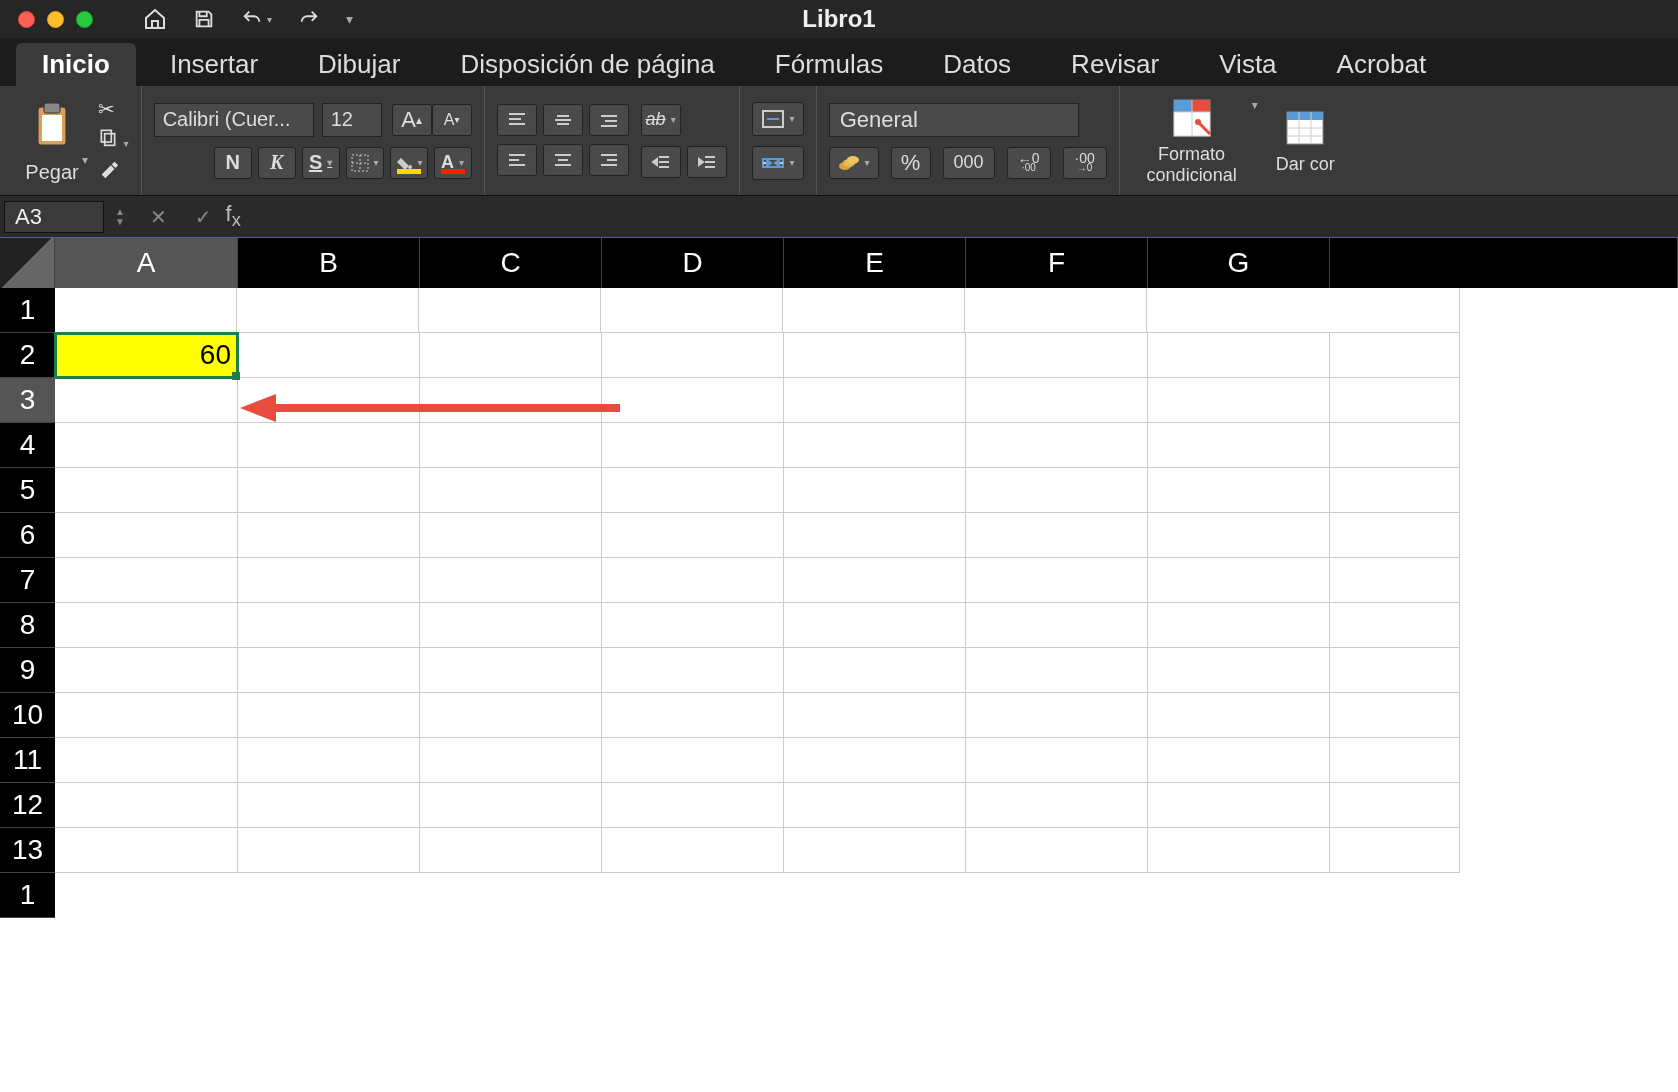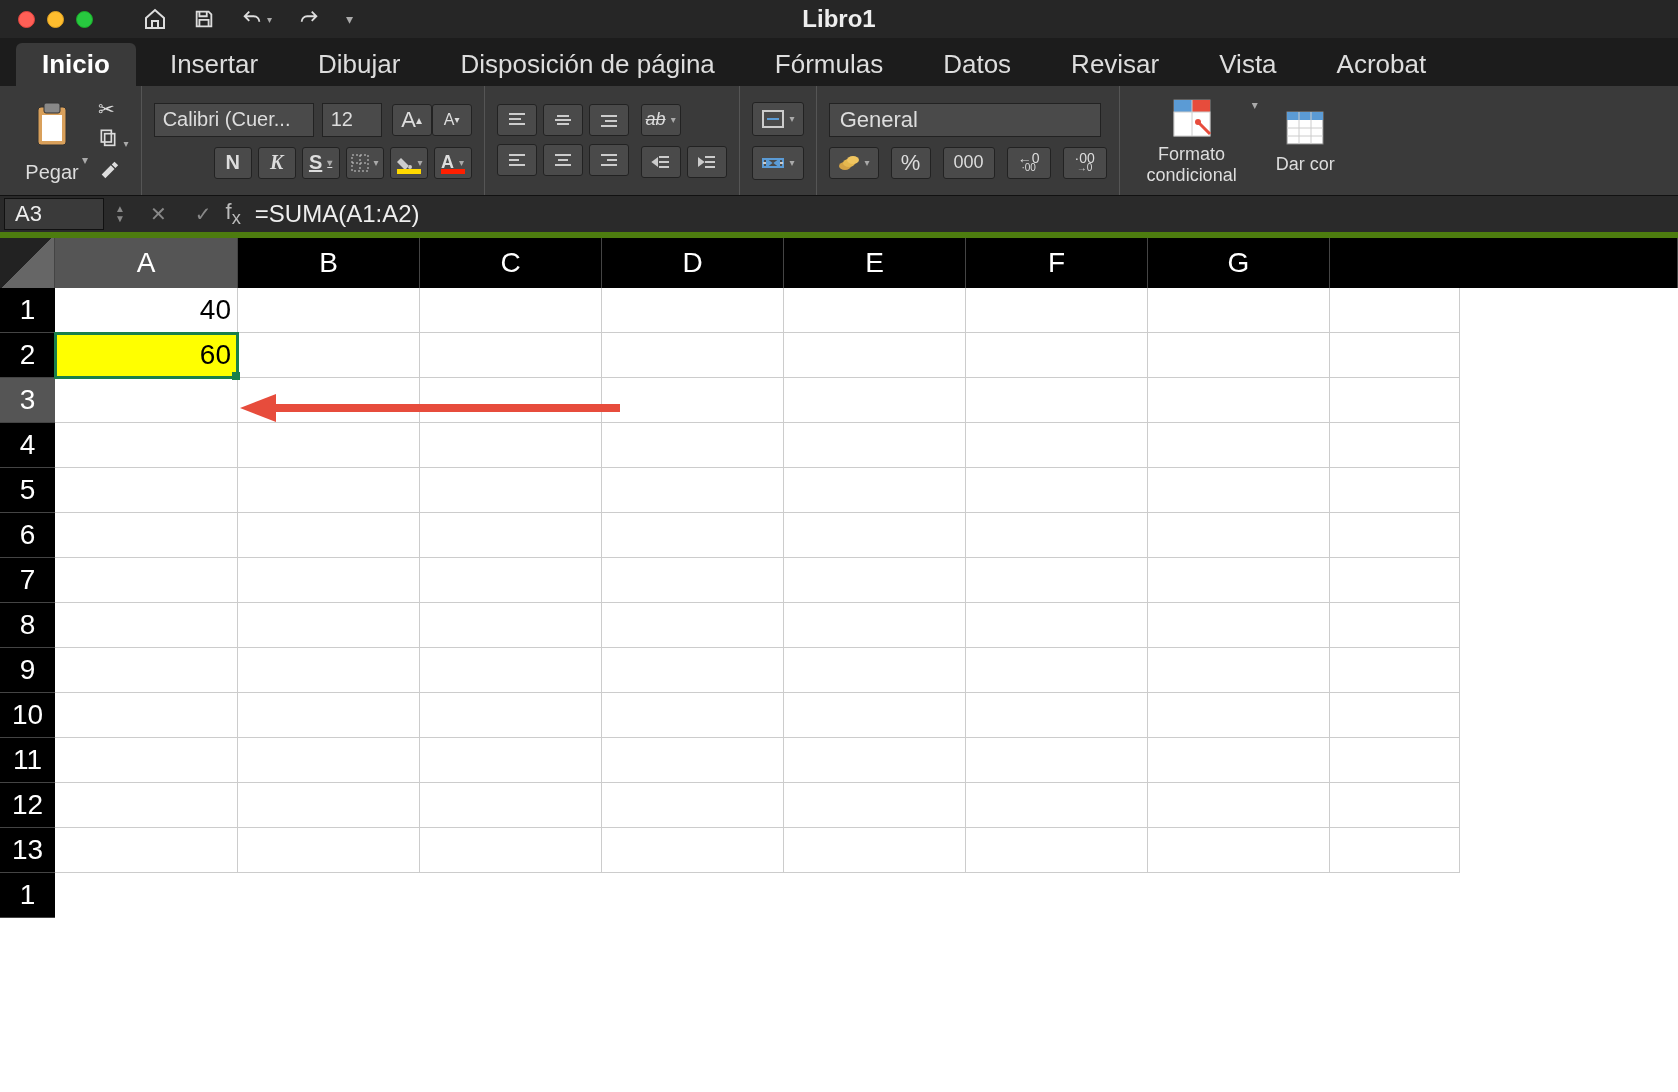--- a/index.html
+++ b/index.html
@@ -46,28 +46,28 @@
   .fillcolor { position:relative; width:38px; height:32px;}
   .fillcolor .bar { position:absolute; bottom:4px; left:6px; right:6px; height:5px; background:#ffd900;}
   .fontcolor .bar { background:#ff1f00;}
   .bigA { font-size:22px; color:#ddd;}
   .smallA { font-size:16px; color:#ddd;}
   
   .align-grid { display:grid; grid-template-columns:repeat(3,40px); grid-template-rows:repeat(2,34px); gap:6px;}
   
   .merge-col { display:flex; flex-direction:column; gap:10px; align-items:center;}
   
-  .numfmt-select { width:272px; height:34px; background:#4a4a4a; border:1px solid #222; color:#ddd; font-size:22px; padding:0 10px; display:flex; align-items:center; justify-content:space-between; cursor:pointer;}
+  .numfmt-select { width:250px; height:34px; background:#4a4a4a; border:1px solid #222; color:#ddd; font-size:22px; padding:0 10px; display:flex; align-items:center; justify-content:space-between; cursor:pointer;}
   .numfmt-row2 { display:flex; gap:12px; margin-top:10px; align-items:center;}
   
   .big-btn { display:flex; flex-direction:column; align-items:center; gap:4px; color:#ddd; font-size:18px; cursor:pointer; padding:0 10px;}
   .big-btn svg { width:44px; height:44px;}
 
   
-  .formula-bar { height: 42px; background: #2a2a2a; display: flex; align-items: center; border-bottom: 6px solid #4d7c0f;}
+  .formula-bar { height: 42px; background: #2a2a2a; display: flex; align-items: center; border-bottom: 1px solid #4d7c0f;}
   .name-box { width:100px; height:32px; background:#3a3a3a; color:#eee; font-size:22px; display:flex; align-items:center; padding:0 10px; margin-left:4px; border:1px solid #111;}
   .name-step { width:32px; display:flex; flex-direction:column; color:#888;}
   .name-step span{ font-size:10px; text-align:center; line-height:10px; cursor:pointer;}
   .fb-icon { color:#888; font-size:20px; margin:0 14px; cursor:pointer;}
   .fb-fx { color:#bbb; font-size:22px; margin-right:14px;}
   .formula-input { flex:1; background:#2a2a2a; color:#eee; font-size:24px; border:none; outline:none; height:100%;}
 
   
   .sheet { position:relative; background:#fff;}
   .col-headers { display:flex; height:50px; background:#000; color:#fff;}
@@ -353,21 +353,20 @@
 
 <div class="formula-bar">
   <div class="name-box">A3</div>
   <div class="name-step">
       <span>▲</span>
       <span>▼</span>
     </div>
   <span class="fb-icon">✕</span>
   <span class="fb-icon">✓</span>
   <span class="fb-fx">f<sub>x</sub></span>
-  <input class="formula-input" value="=SUMA(A1:A2)" style="">
 </div>
 
 <div class="sheet">
   <div class="col-headers">
     <div class="corner"></div>
 
   <div class="col-h sel" style="width: 183px;">A</div>
       <div class="col-h" style="width: 182px;">B</div>
       <div class="col-h" style="width: 182px;">C</div>
       <div class="col-h" style="width: 182px;">D</div>
@@ -388,21 +387,20 @@
         <div class="row-h">8</div>
         <div class="row-h">9</div>
         <div class="row-h">10</div>
         <div class="row-h">11</div>
         <div class="row-h">12</div>
         <div class="row-h">13</div>
         <div class="row-h">1</div>
       </div>
     <div class="cells">
         <div class="row">
-          <div class="cell" style="width: 183px;">40</div>
           <div class="cell" style="width: 182px;"></div>
           <div class="cell" style="width: 182px;"></div>
           <div class="cell" style="width: 182px;"></div>
           <div class="cell" style="width: 182px;"></div>
           <div class="cell" style="width: 182px;"></div>
           <div class="cell" style="width: 182px;"></div>
           <div class="cell" style="flex: 1 1 0%; width: 130px;"></div>
         </div>
         <div class="row">
           <div class="cell sel" style="width: 183px;">60</div>

